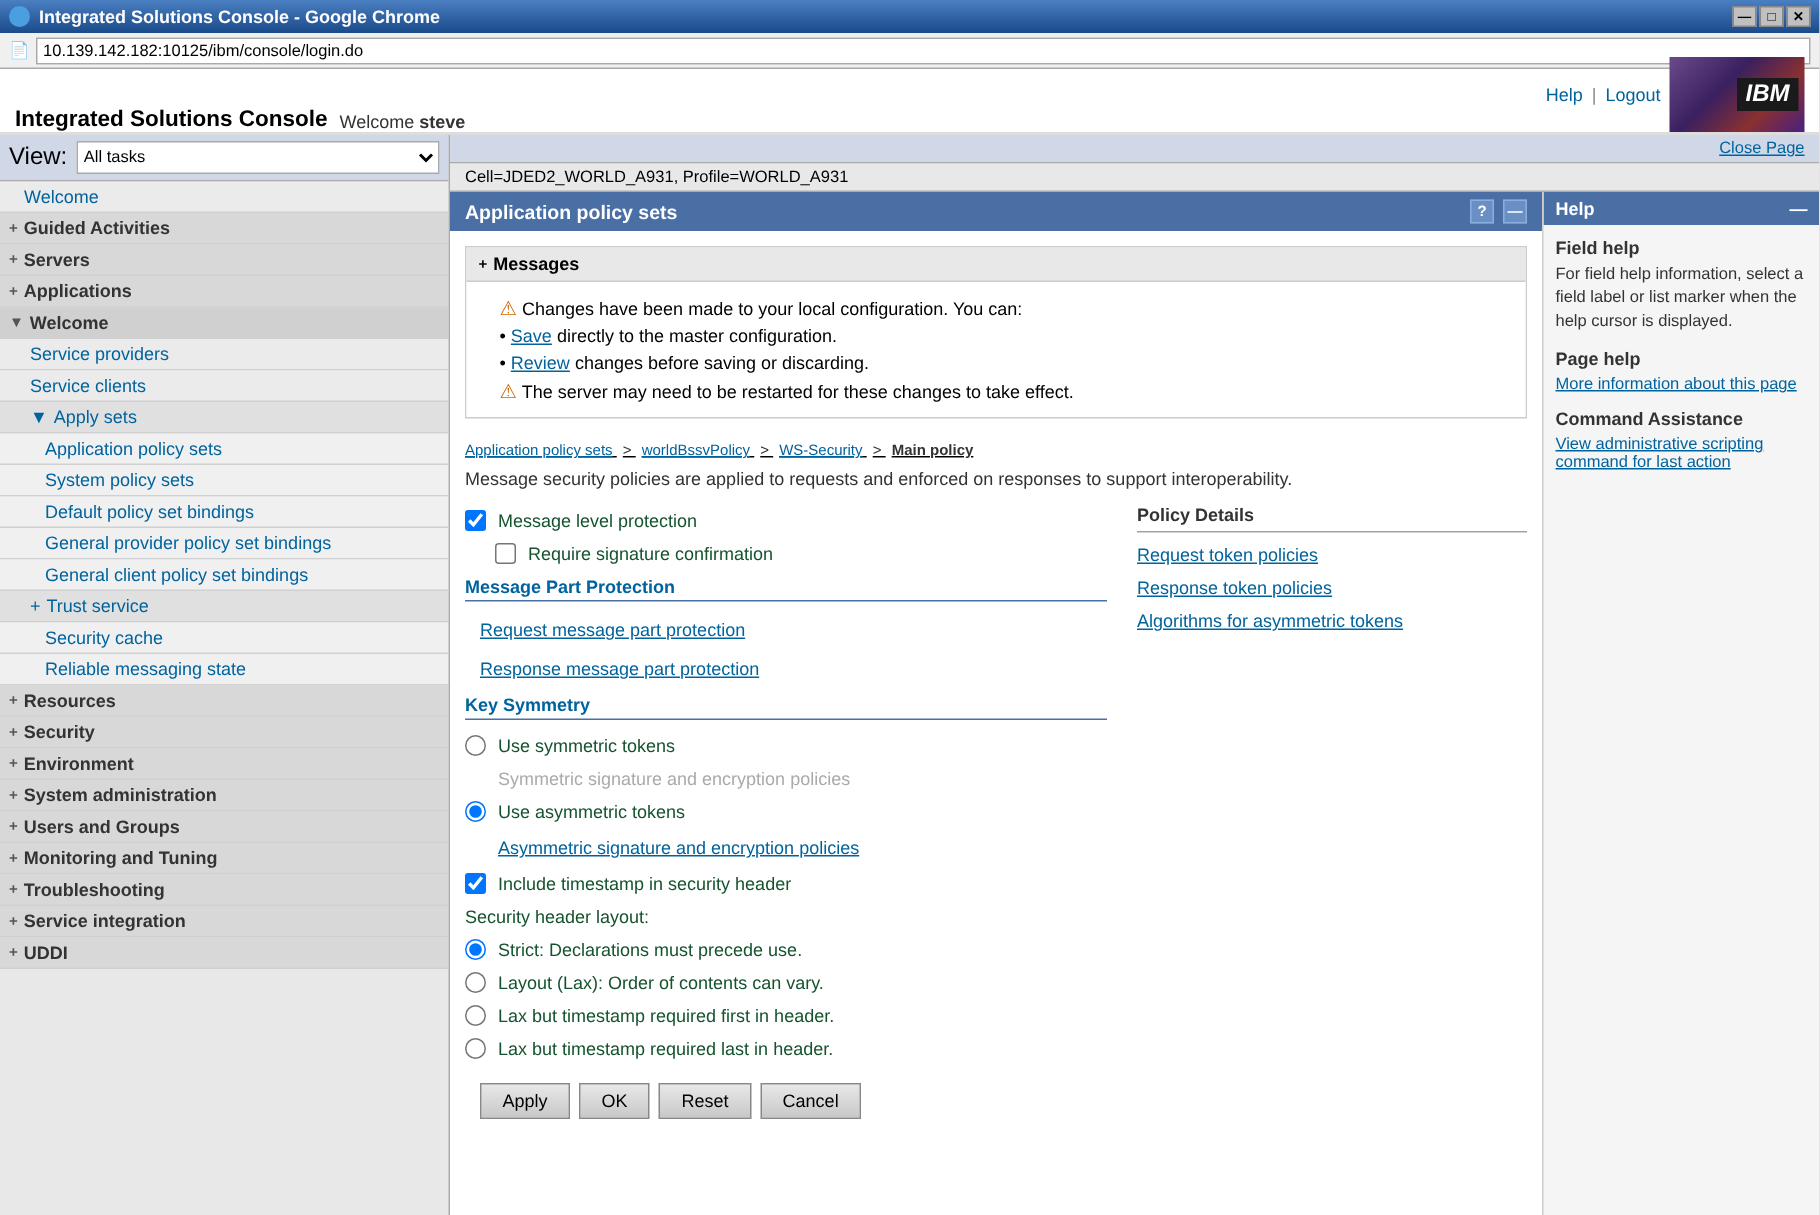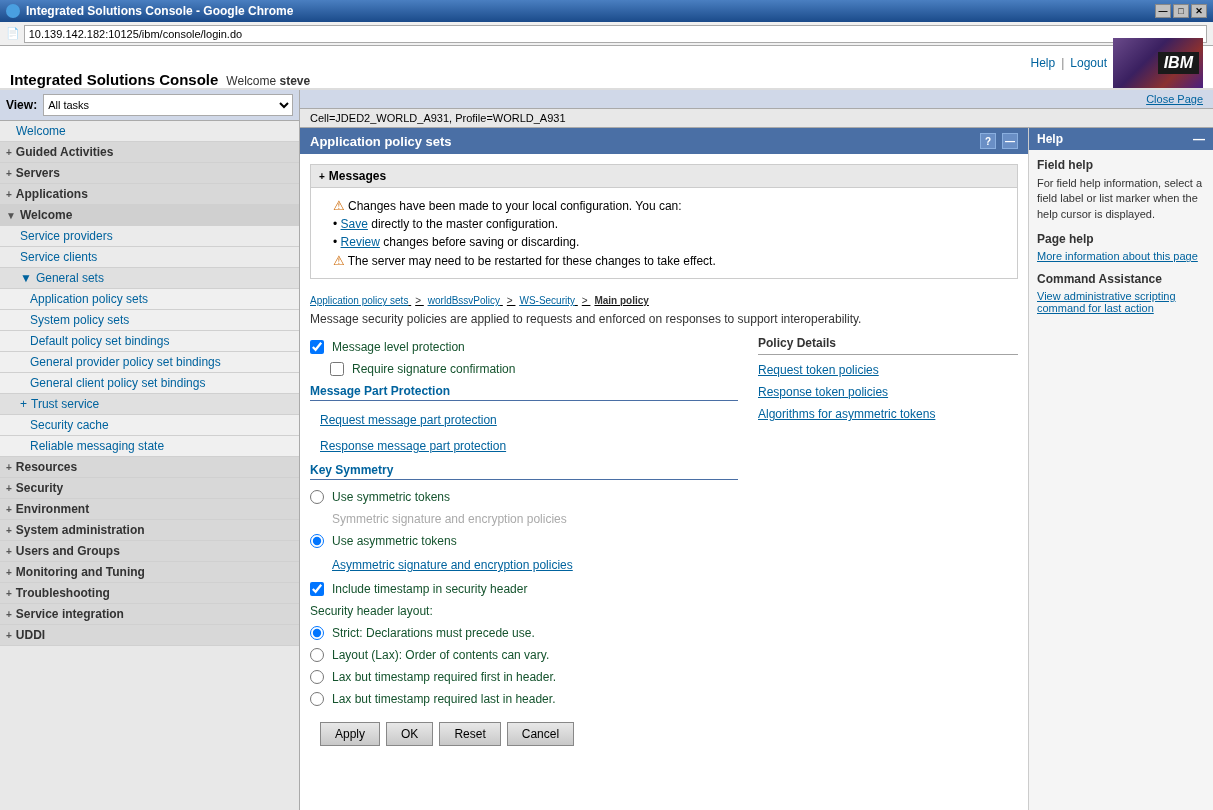--- a/index.html
+++ b/index.html
@@ -70,21 +70,21 @@
       height: 100%;
     }
     .view-bar {
       background: #d0d8e8;
       padding: 4px 6px;
       display: flex;
       align-items: center;
       gap: 6px;
       border-bottom: 1px solid #aaa;
     }
-    .view-bar label { font-size: 12px; font-weight: bold; }
+    .view-bar label { font-size: 16px; font-weight: normal; }
     .view-bar select {
       flex: 1; height: 22px; font-size: 11px;
       border: 1px solid #aaa; background: white;
     }
 
     .nav-item {
       padding: 3px 6px 3px 10px;
       font-size: 12px;
       cursor: pointer;
       border-bottom: 1px solid #d0d0d0;
@@ -378,21 +378,21 @@
       <span>Welcome</span>
     </div>
     <div class="nav-item sub-item">
       <span>Service providers</span>
     </div>
     <div class="nav-item sub-item">
       <span>Service clients</span>
     </div>
     <div class="nav-item sub-item" style="background:#e0e0e0;">
       <span class="expand-icon">▼</span>
-      <span>General sets</span>
+      <span>Apply sets</span>
     </div>
     <div class="nav-item sub-item-2">
       <span>Application policy sets</span>
     </div>
     <div class="nav-item sub-item-2">
       <span>System policy sets</span>
     </div>
     <div class="nav-item sub-item-2">
       <span>Default policy set bindings</span>
     </div>

